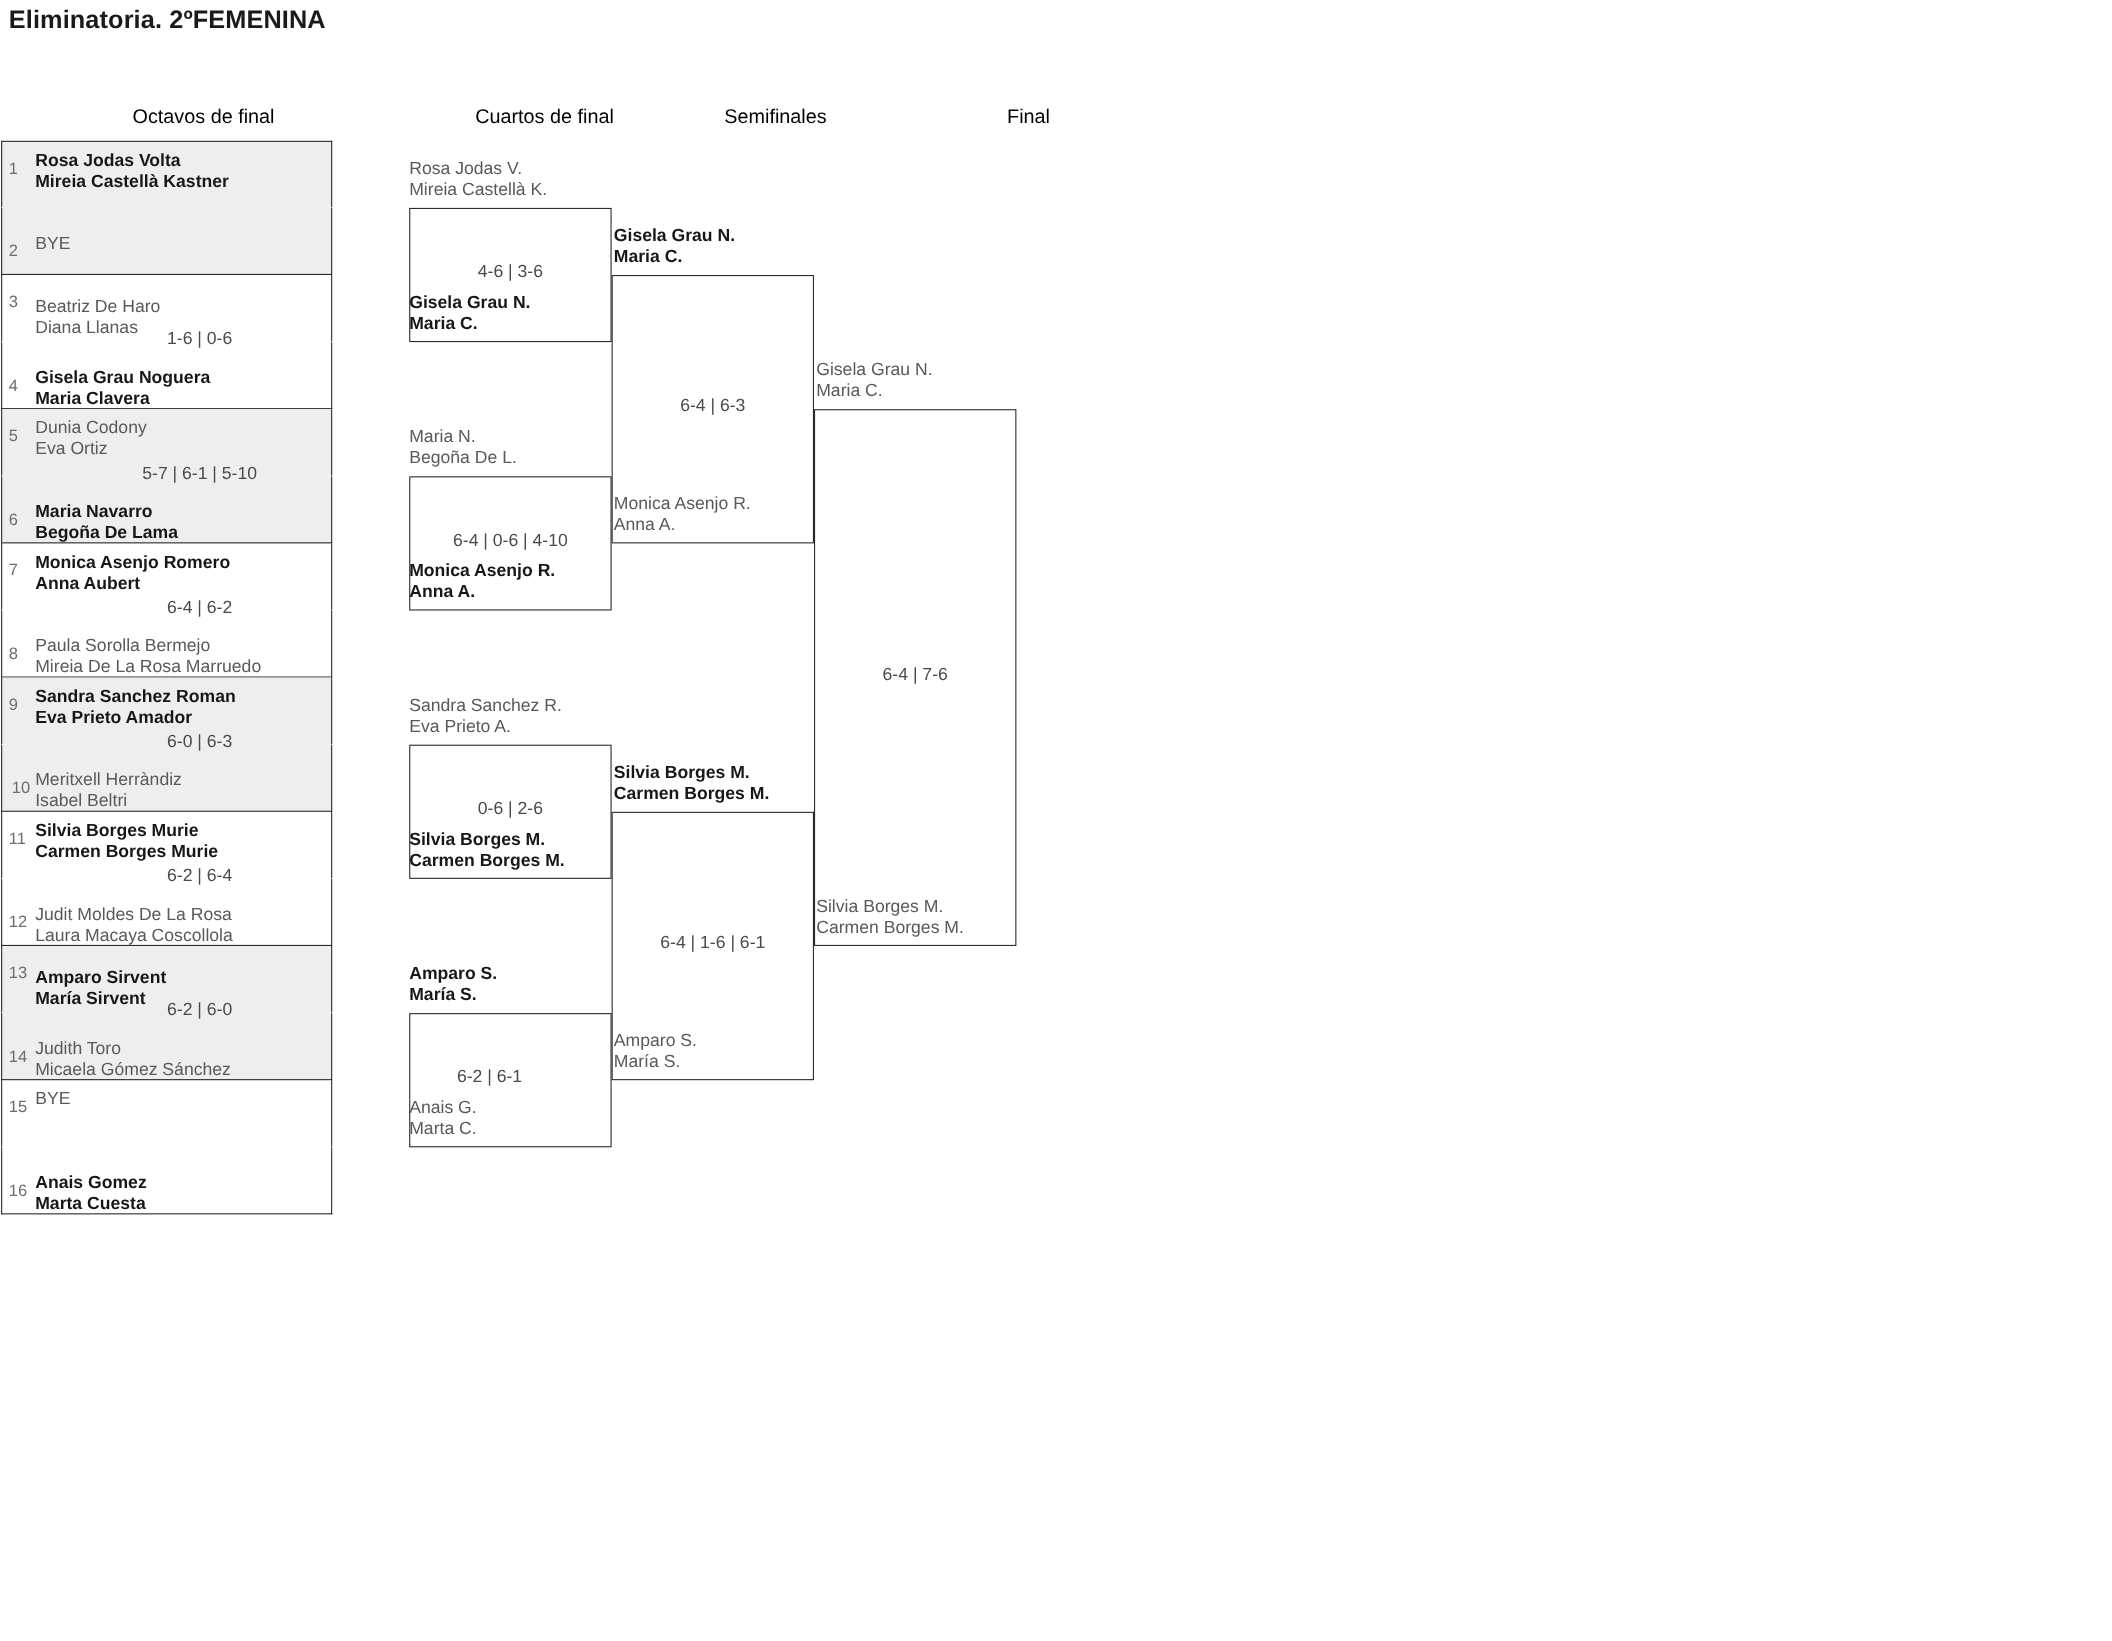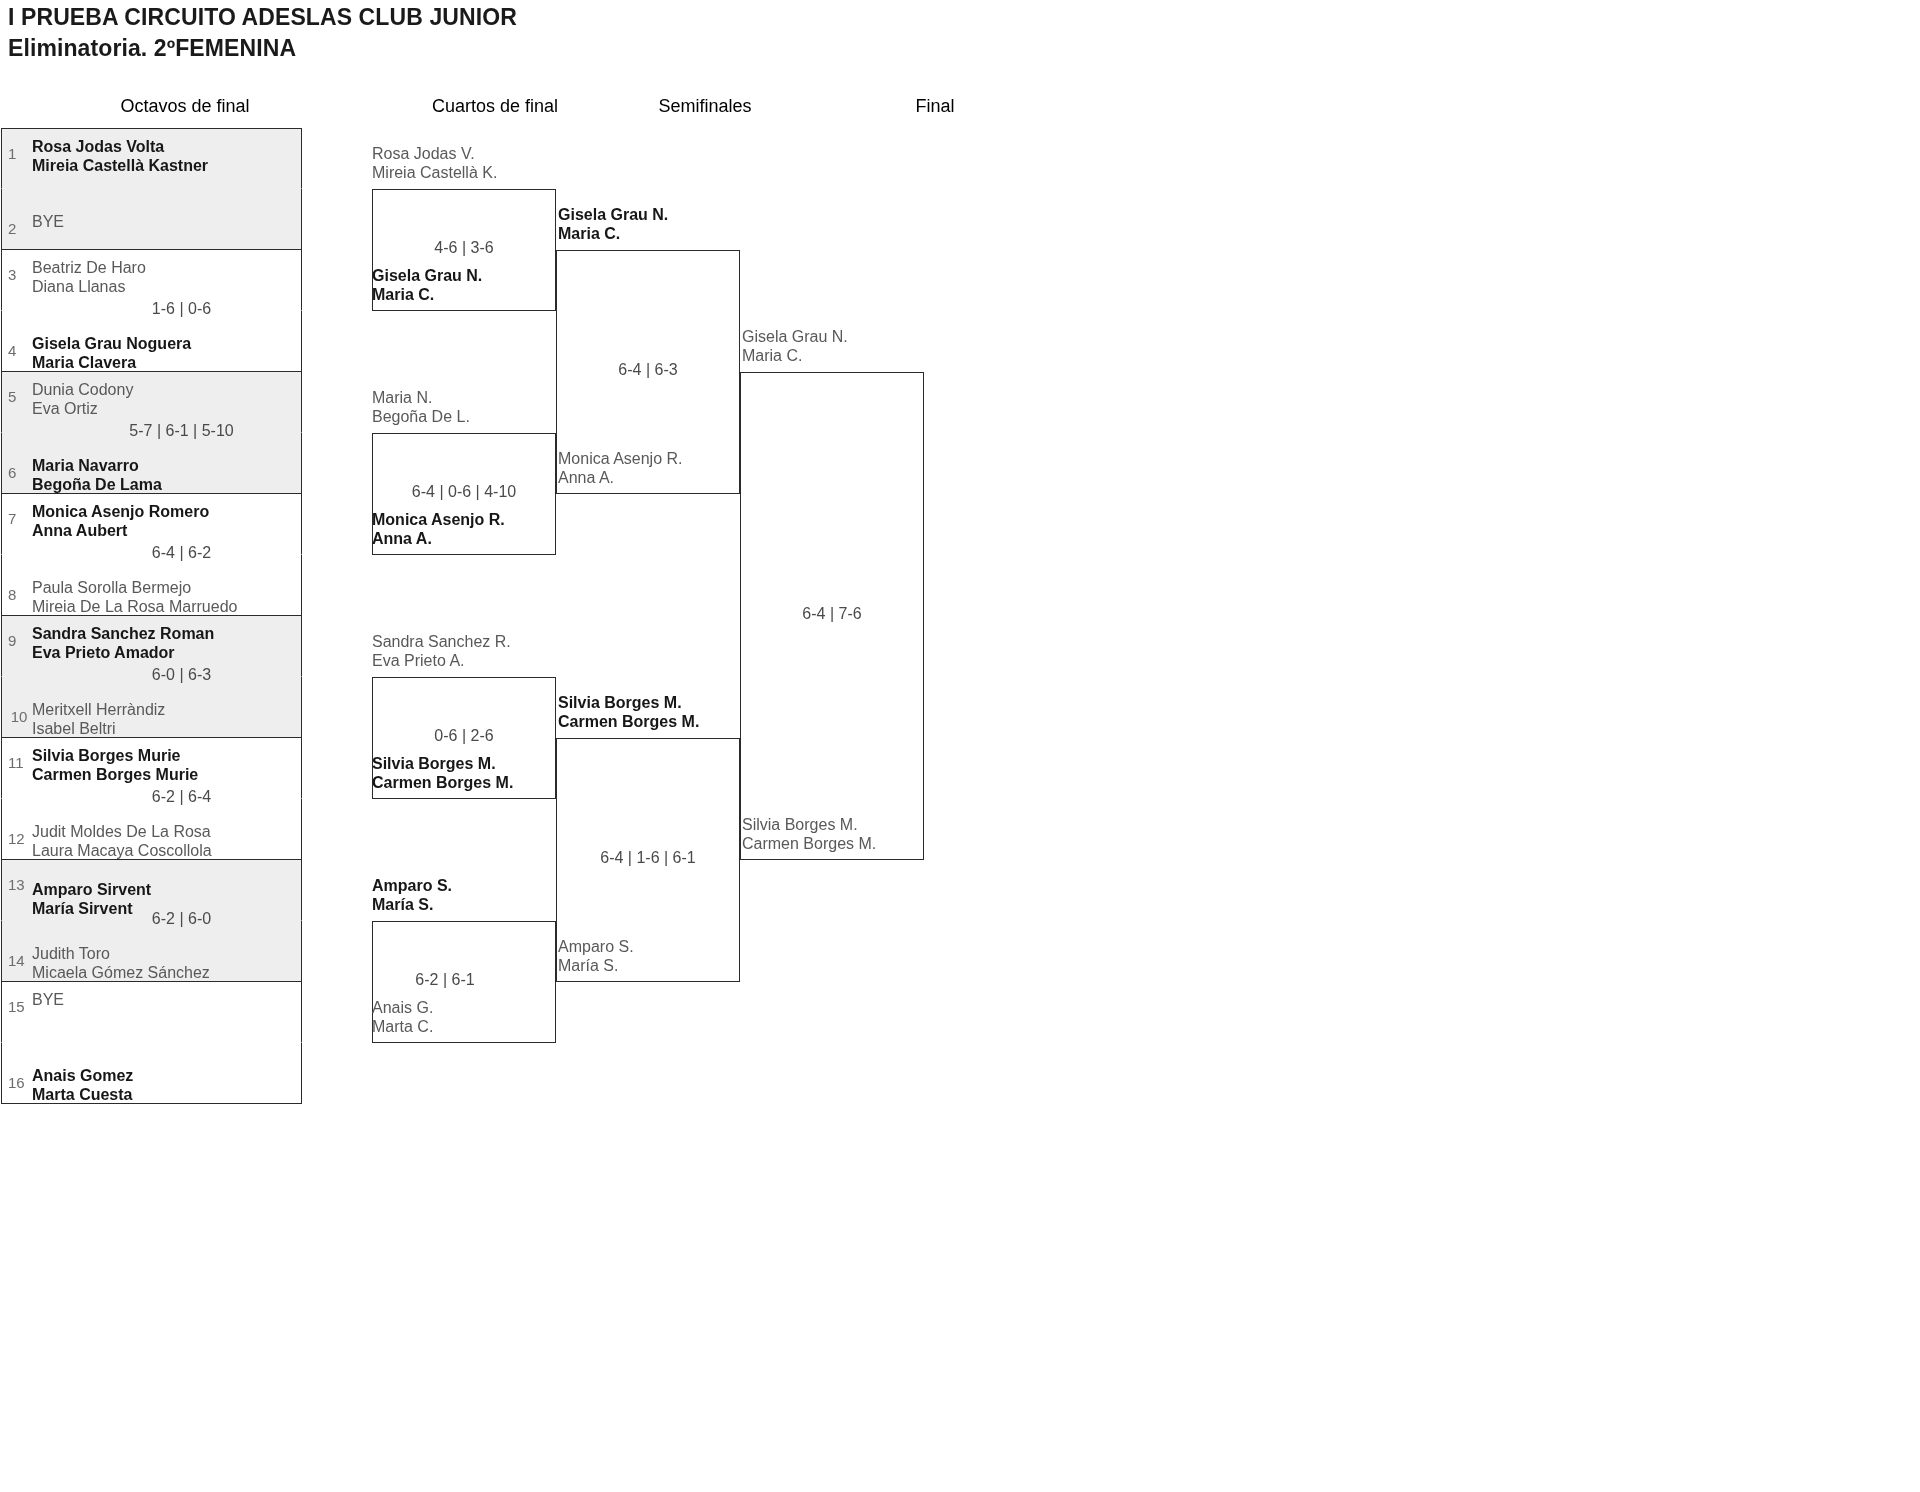--- a/index.html
+++ b/index.html
@@ -58,21 +58,20 @@
   }
   .nm .ln { display: block; white-space: nowrap; }
   .nm.win { color: #171717; font-weight: 700; }
 </style>
 </head>
 <body>
 
 <div id="root">
 
   <div class="title-block">
-    <div class="title-line">I PRUEBA CIRCUITO ADESLAS CLUB JUNIOR</div>
     <div class="title-line">Eliminatoria. 2ºFEMENINA</div>
   </div>
 
 
   <div class="round-head" style="left:35px;  width:300px;">Octavos de final</div>
   <div class="round-head" style="left:355px; width:280px;">Cuartos de final</div>
   <div class="round-head" style="left:580px; width:250px;">Semifinales</div>
   <div class="round-head" style="left:830px; width:210px;">Final</div>
 
   <div id="r1">
@@ -84,21 +83,21 @@
         </div>
       </div>
       <div class="r1-slot edge-l edge-r shade" style="left:1px; top:189px; width:301px; height:61px;">
         <div class="seed" style="top:31px;">2</div>
         <div class="team" style="top:23px;">
           <span class="ln">BYE</span>
         </div>
       </div>
       <div class="r1-slot edge-l edge-r" style="left:1px; top:250px; width:301px; height:61px; border-bottom-color:transparent;">
         <div class="seed" style="top:16px;">3</div>
-        <div class="team" style="top:8px;">
+        <div class="team" style="top:20px;">
           <span class="ln">Beatriz De Haro</span>
           <span class="ln">Diana Llanas</span>
         </div>
       </div>
       <div class="r1-slot edge-l edge-r" style="left:1px; top:311px; width:301px; height:61px;">
         <div class="seed" style="top:31px;">4</div>
         <div class="team win" style="top:23px;">
           <span class="ln">Gisela Grau Noguera</span>
           <span class="ln">Maria Clavera</span>
         </div>

